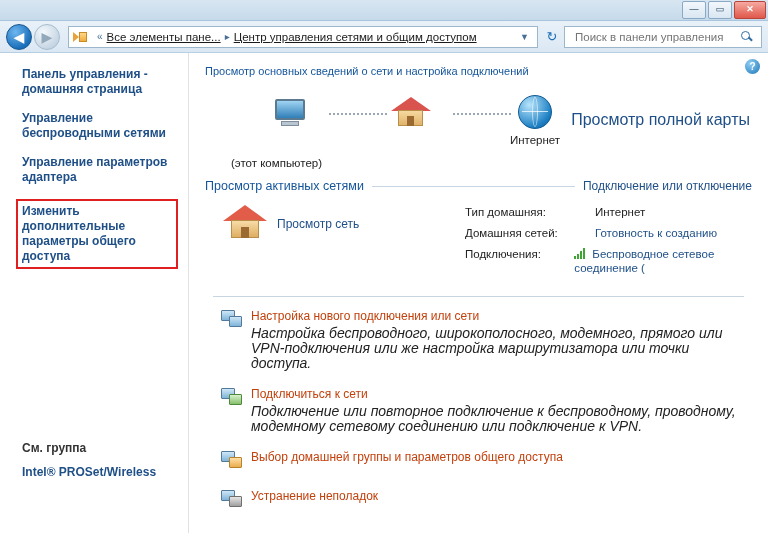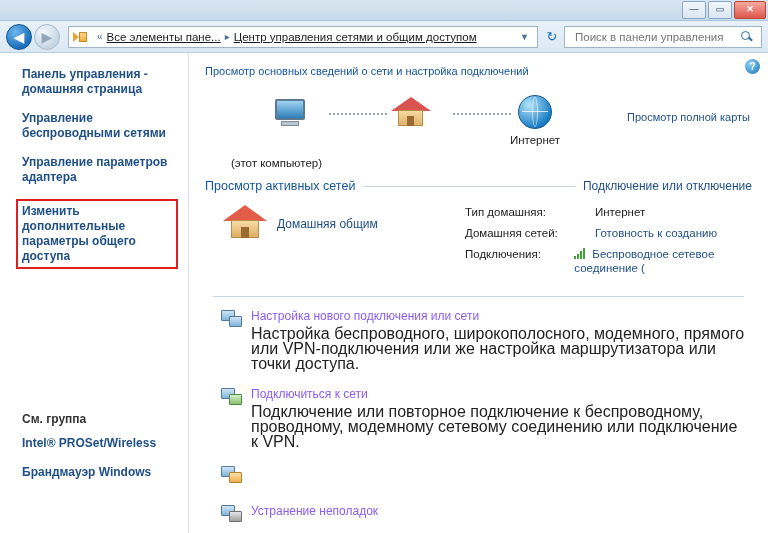--- a/index.html
+++ b/index.html
@@ -267,21 +267,21 @@
     position: absolute;
     top: 24px;
     height: 2px;
     border-top: 2px dotted #9aa6b2;
   }
   .fullmap-link {
     position: absolute;
     right: 4px;
     top: 22px;
     color: #1f4f87;
-    font-size: 11px;
+    font-size: 16px;
     cursor: pointer;
   }
   .thiscomputer {
     margin: 2px 0 0 28px;
     font-size: 11.5px;
     color: #222;
   }
 
   .section-head {
     display: flex;
@@ -360,29 +360,30 @@
     margin: 0 0 16px 0;
   }
   .task-icon {
     width: 30px;
     flex: none;
     padding-left: 18px;
     box-sizing: content-box;
   }
   .task-body { flex: 1; padding-right: 8px; }
   .task-title {
-    color: #8b5cf6;
+    color: #c2410c;
     font-size: 12px;
     margin-bottom: 3px;
     cursor: pointer;
   }
   .task-desc {
     color: #222;
-    font-size: 16px;
+    font-size: 14px;
     line-height: 15px;
+    font-style: italic;
   }
 
   .help-icon {
     position: absolute;
     right: 8px;
     top: 6px;
     width: 15px;
     height: 15px;
     border-radius: 50%;
     background: radial-gradient(circle at 35% 30%, #8fd0f5, #1b74b8);
@@ -565,21 +566,20 @@
       <div class="side-link">Панель управления - домашняя страница</div>
       <div class="side-link">Управление беспроводными сетями</div>
       <div class="side-link">Управление параметров адаптера</div>
       <div class="side-highlight">
         <div class="side-link">Изменить дополнительные параметры общего доступа</div>
       </div>
 
       <div class="seealso">
         <div class="seealso-title">См. группа</div>
         <div class="side-link">Intel® PROSet/Wireless</div>
-        <div class="side-link">Брандмауэр Windows</div>
       </div>
     </div>
 
     <div class="main">
       <div class="help-icon">?</div>
 
       <div class="page-title">Просмотр основных сведений о сети и настройка подключений</div>
 
       <div class="netmap">
         <div class="dots" style="left:86px; width:58px;"></div>
@@ -599,33 +599,33 @@
           <span class="globe"></span>
           <div class="node-label">Интернет</div>
         </div>
 
         <div class="fullmap-link">Просмотр полной карты</div>
       </div>
 
       <div class="thiscomputer">(этот компьютер)</div>
 
       <div class="section-head">
-        <span class="t">Просмотр активных сетей</span>
+        <span class="t">Просмотр активных сетями</span>
         <span class="rule"></span>
         <span class="a">Подключение или отключение</span>
       </div>
 
       <div class="active-net">
         <div class="active-left">
           <span class="house-big">
               <span class="roof"></span>
               <span class="wall"></span>
               <span class="door"></span>
             </span>
-          <span class="netname">Домашняя общим</span>
+          <span class="netname">Просмотр сеть</span>
         </div>
         <div class="active-right">
           <div class="kv">
             <span class="k">Тип домашняя:</span>
             <span class="v">Интернет</span>
           </div>
           <div class="kv">
             <span class="k">Домашняя сетей:</span>
             <span class="v link">Готовность к созданию</span>
           </div>
@@ -662,20 +662,21 @@
             <div class="task-title">Подключиться к сети</div>
             <div class="task-desc">Подключение или повторное подключение к беспроводному, проводному, модемному сетевому соединению или подключение к VPN.</div>
           </div>
         </div>
 
         <div class="task">
           <div class="task-icon">
             <span class="taskglyph group"><span class="m1"></span><span class="m2"></span></span>
           </div>
           <div class="task-body">
+            <div class="task-title">Выбор домашней группы и параметров общего доступа</div>
           </div>
         </div>
 
         <div class="task">
           <div class="task-icon">
             <span class="taskglyph wrench"><span class="m1"></span><span class="m2"></span></span>
           </div>
           <div class="task-body">
             <div class="task-title">Устранение неполадок</div>
 

